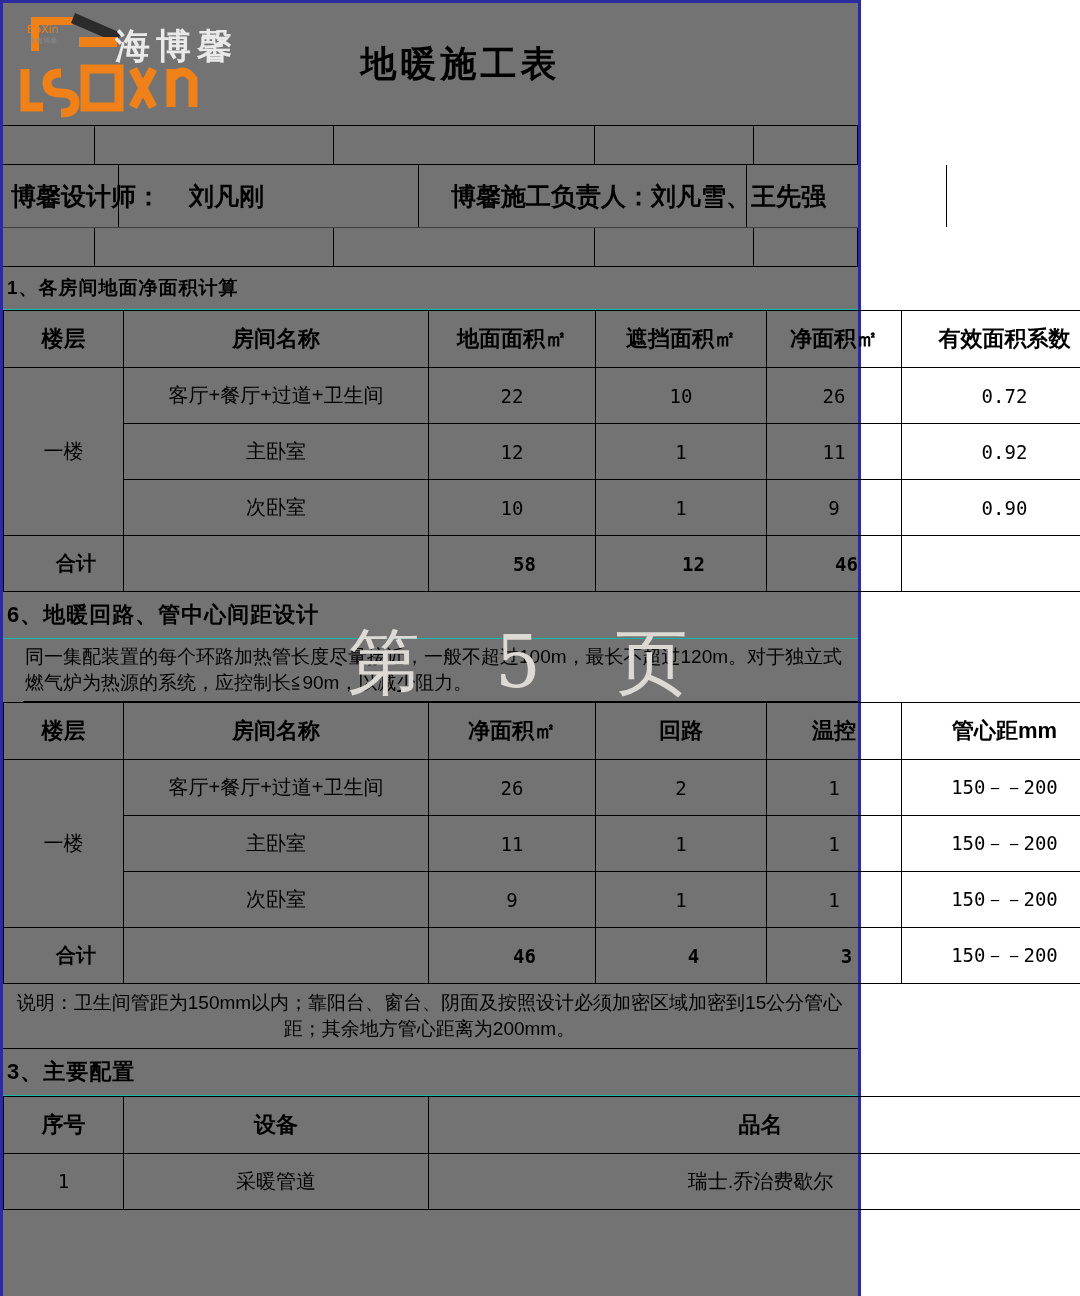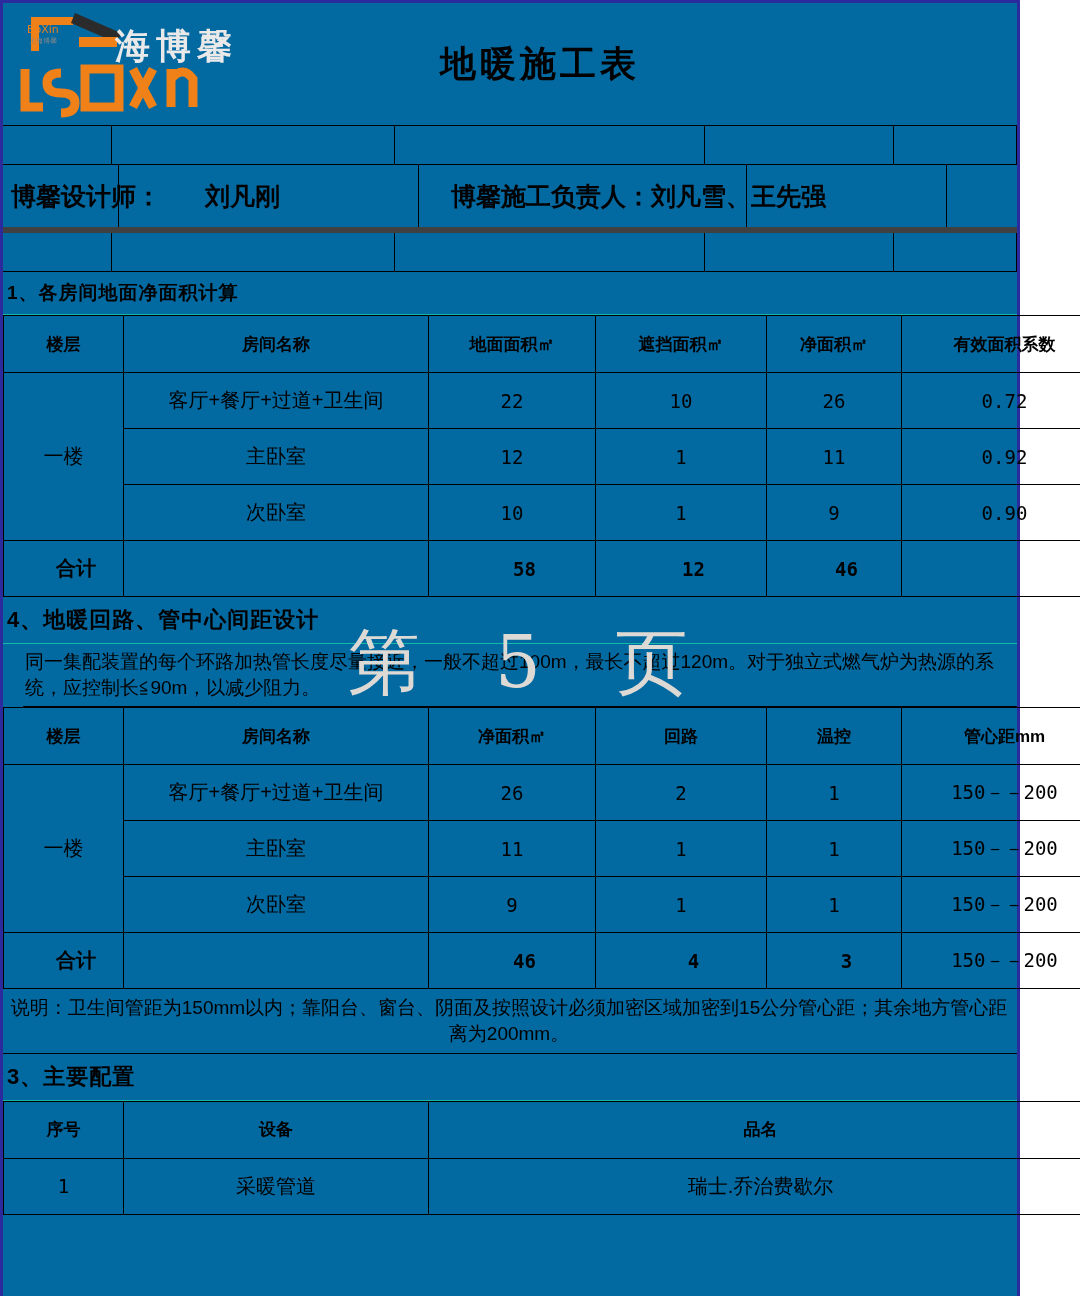--- a/index.html
+++ b/index.html
@@ -10,27 +10,27 @@
   body {
     width: 1080px;
     height: 1296px;
     font-family: "Liberation Sans", sans-serif;
     color: #000000;
     overflow: hidden;
     position: relative;
   }
   .page {
     position: relative;
-    width: 1020px;
+    width: 861px;
     height: 1296px;
     box-sizing: border-box;
     border-left: 3px solid #2b2b9e;
     border-right: 3px solid #2b2b9e;
     border-top: 3px solid #2b2b9e;
-    background: #0369a1;
+    background: #737373;
   }
   
   .header {
     position: relative;
     height: 122px;
     border-bottom: 1px solid #000;
     display: flex;
     align-items: center;
   }
   .logo {
@@ -81,25 +81,24 @@
     border-bottom: 1px solid #000;
     display: flex;
   }
   .blank-row .c {
     border-right: 1px solid #000;
     height: 100%;
     box-sizing: border-box;
   }
   .names-row {
     height: 62px;
-    border-bottom: 6px solid #404040;
+    border-bottom: 1px solid #404040;
     display: flex;
     align-items: center;
     position: relative;
-    font-family: Liberation Mono, monospace;
   }
   .names-row .vline {
     position: absolute;
     top: 0;
     bottom: 0;
     width: 0;
     border-left: 1px solid #000;
   }
   .designer {
     position: absolute;
@@ -131,21 +130,21 @@
   }
   table.grid th, table.grid td {
     border: 1px solid #000;
     text-align: center;
     font-size: 20px;
     height: 55px;
     padding: 0 2px;
   }
   table.grid th {
     font-weight: bold;
-    font-size: 17px;
+    font-size: 22px;
     height: 56px;
   }
   table.grid td.num {
     font-family: "DejaVu Sans Mono", monospace;
     font-size: 19px;
   }
   table.grid td.total {
     font-weight: bold;
     padding-left: 27px;
   }
@@ -274,21 +273,21 @@
         <td class="c1 total">合计</td>
         <td class="c2"></td>
         <td class="c3 num total">58</td>
         <td class="c4 num total">12</td>
         <td class="c5 num total">46</td>
         <td class="c6"></td>
       </tr>
     </tbody>
   </table>
 
-  <div class="section-title big">4、地暖回路、管中心间距设计</div>
+  <div class="section-title big">6、地暖回路、管中心间距设计</div>
   <div class="note">同一集配装置的每个环路加热管长度尽量接近，一般不超过100m，最长不超过120m。对于独立式燃气炉为热源的系统，应控制长≦90m，以减少阻力。</div>
 
   <table class="grid">
     <thead>
       <tr>
         <th class="c1">楼层</th>
         <th class="c2">房间名称</th>
         <th class="c3">净面积㎡</th>
         <th class="c4">回路</th>
         <th class="c5">温控</th>

